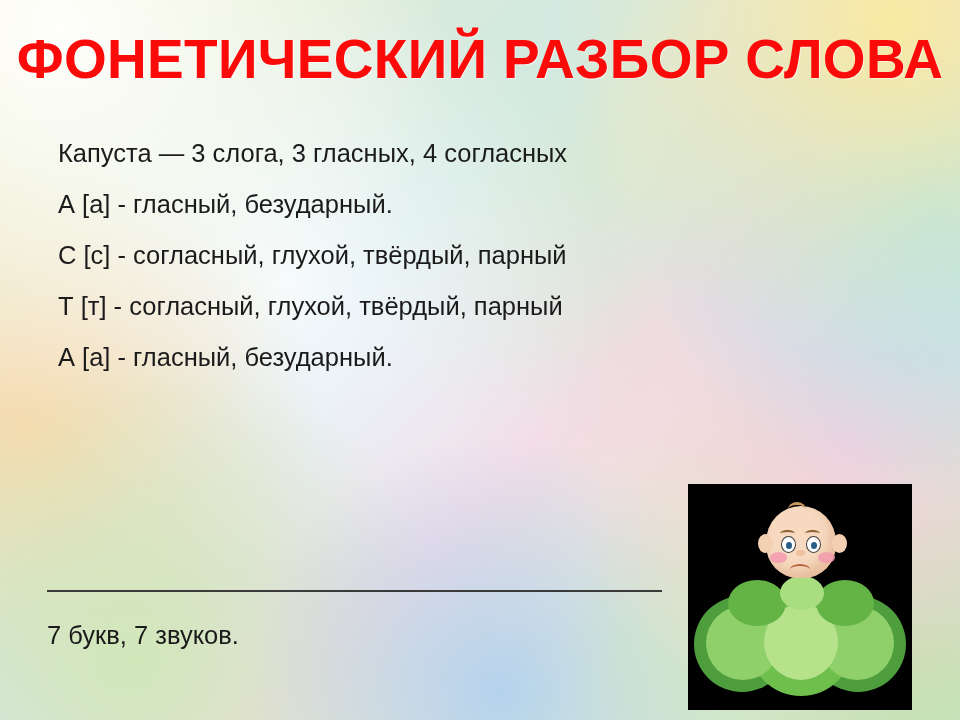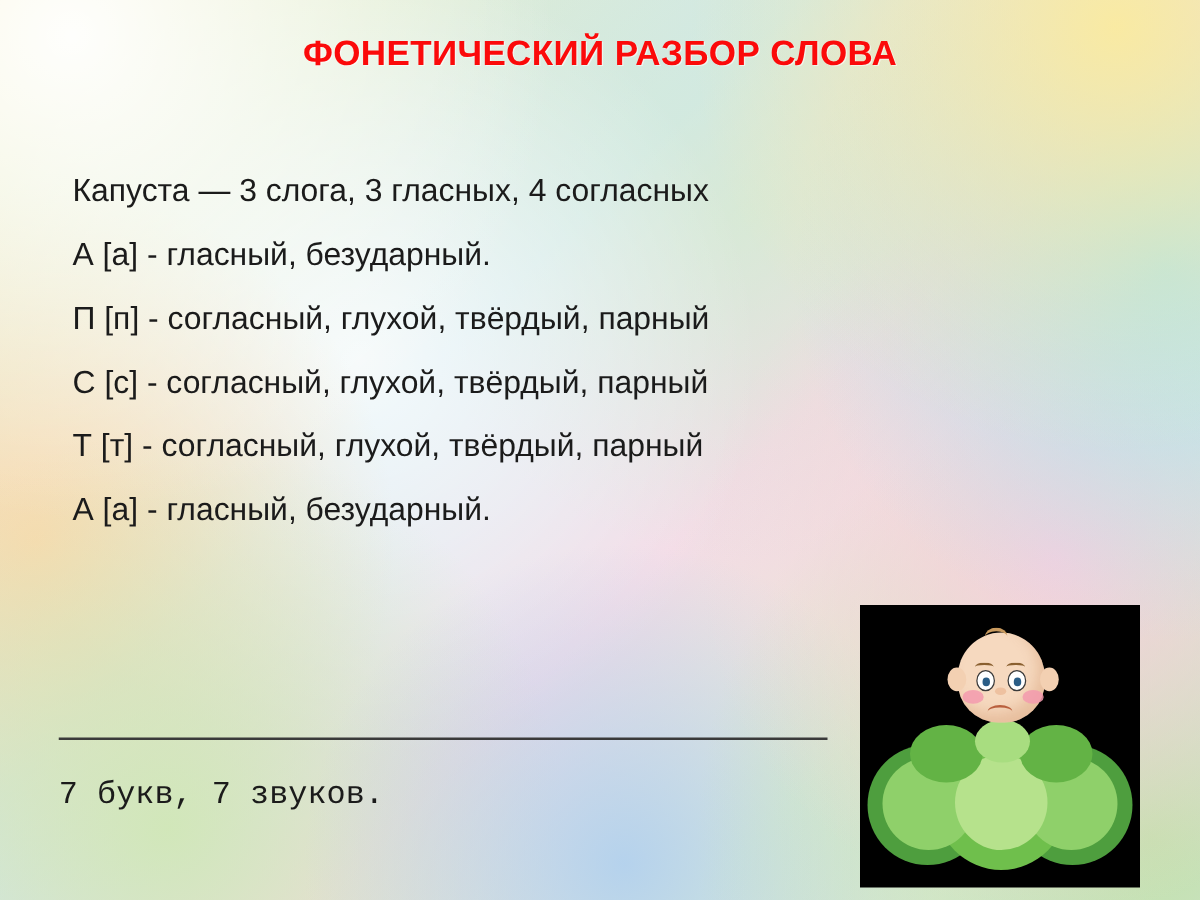--- a/index.html
+++ b/index.html
@@ -31,21 +31,21 @@
       linear-gradient(135deg, #f6f1c8 0%, #dfeccf 18%, #cfe7ef 38%, #f3dbe6 58%, #e6f0d4 76%, #dbe6f4 100%);
   }
   #title {
     position: absolute;
     top: 26px;
     left: 0;
     width: 960px;
     text-align: center;
     color: #fb0a0a;
     font-weight: bold;
-    font-size: 28px;
+    font-size: 55px;
     line-height: 1.22;
     letter-spacing: 0.3px;
     text-shadow: 1px 1px 0 rgba(255,255,255,0.55);
   }
   #lines {
     position: absolute;
     top: 128px;
     left: 58px;
     width: 866px;
   }
@@ -171,29 +171,28 @@
 </head>
 <body>
 
 <div id="slide">
 
   <div id="title">ФОНЕТИЧЕСКИЙ РАЗБОР СЛОВА</div>
 
   <div id="lines">
     <div class="line">Капуста — 3 слога, 3 гласных, 4 согласных</div>
     <div class="line">А [а] - гласный, безударный.</div>
-    <div class="line">П [п] - согласный, глухой, твёрдый, парный</div>
     <div class="line">С [с] - согласный, глухой, твёрдый, парный</div>
     <div class="line">Т [т] - согласный, глухой, твёрдый, парный</div>
     <div class="line">А [а] - гласный, безударный.</div>
   </div>
 
   <div class="rule"></div>
 
-  <div class="line" style="position:absolute; left:47px; top:610px;font-family:Liberation Mono, monospace;">7 букв, 7 звуков.</div>
+  <div class="line" style="position:absolute; left:47px; top:610px;">7 букв, 7 звуков.</div>
 
   <div id="picture">
 
     <div class="cab-leaf" style="left:6px; top:112px; width:96px; height:96px; background:#4e9e3e;"></div>
     <div class="cab-leaf" style="left:122px; top:112px; width:96px; height:96px; background:#4e9e3e;"></div>
     <div class="cab-leaf" style="left:60px; top:104px; width:106px; height:108px; background:#6fbf4c;"></div>
     <div class="cab-leaf" style="left:18px; top:122px; width:74px; height:74px; background:#8fd06a;"></div>
     <div class="cab-leaf" style="left:132px; top:122px; width:74px; height:74px; background:#8fd06a;"></div>
     <div class="cab-leaf" style="left:76px; top:120px; width:74px; height:76px; background:#b6e28c;"></div>
     <div class="cab-leaf" style="left:40px; top:96px; width:58px; height:46px; background:#63b345;"></div>

